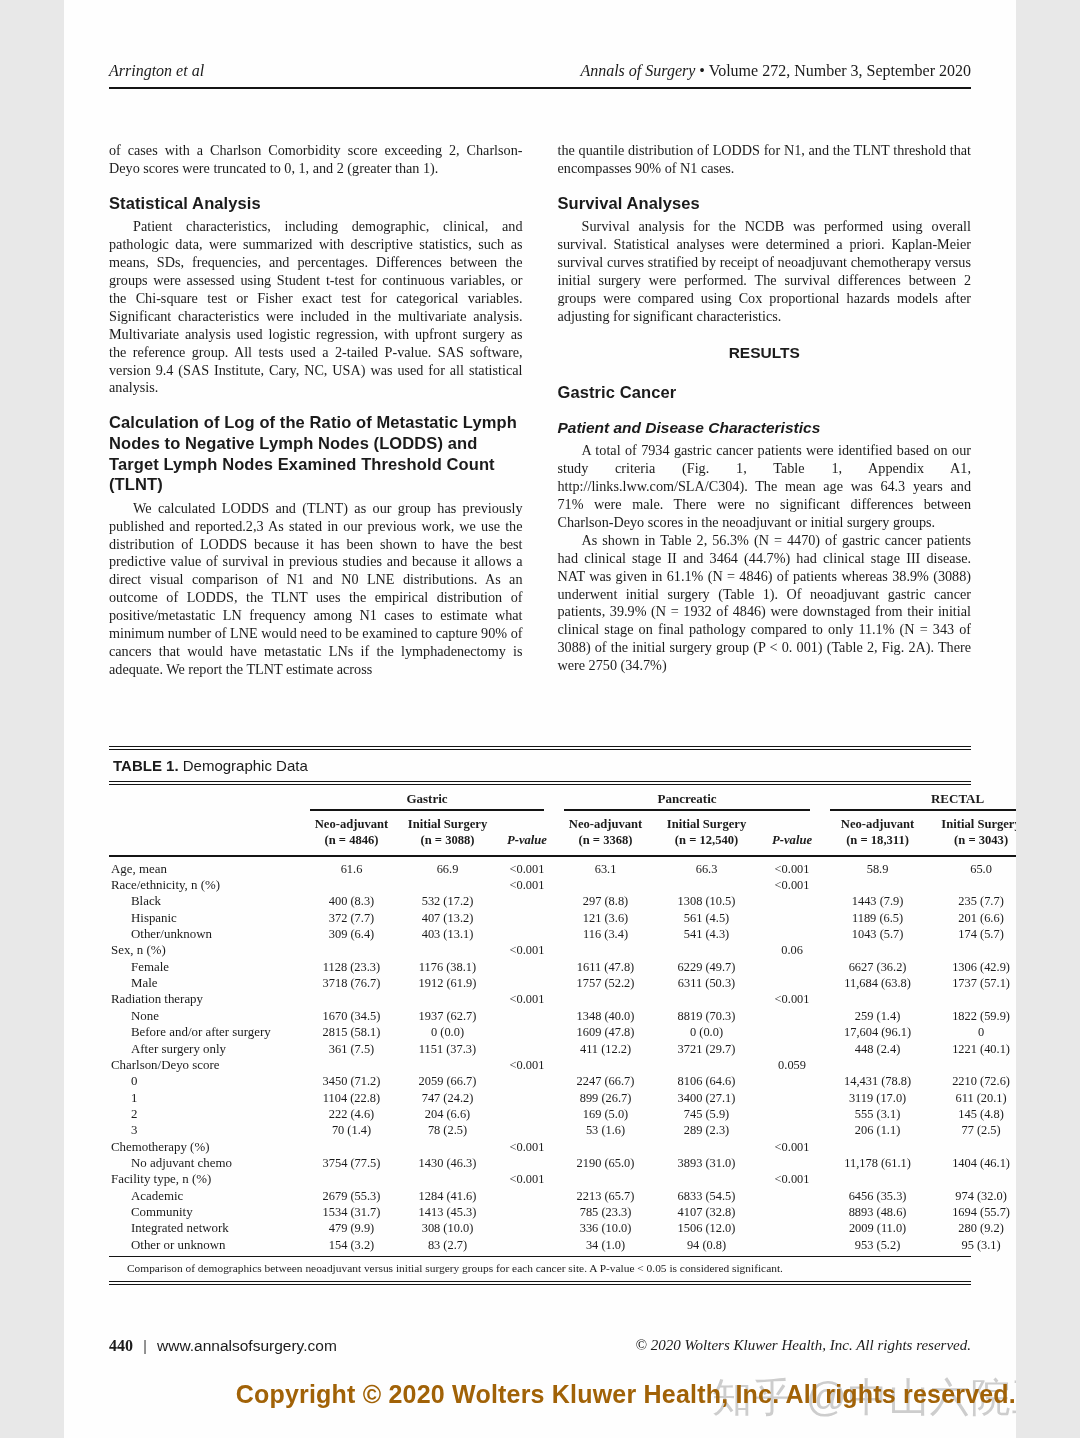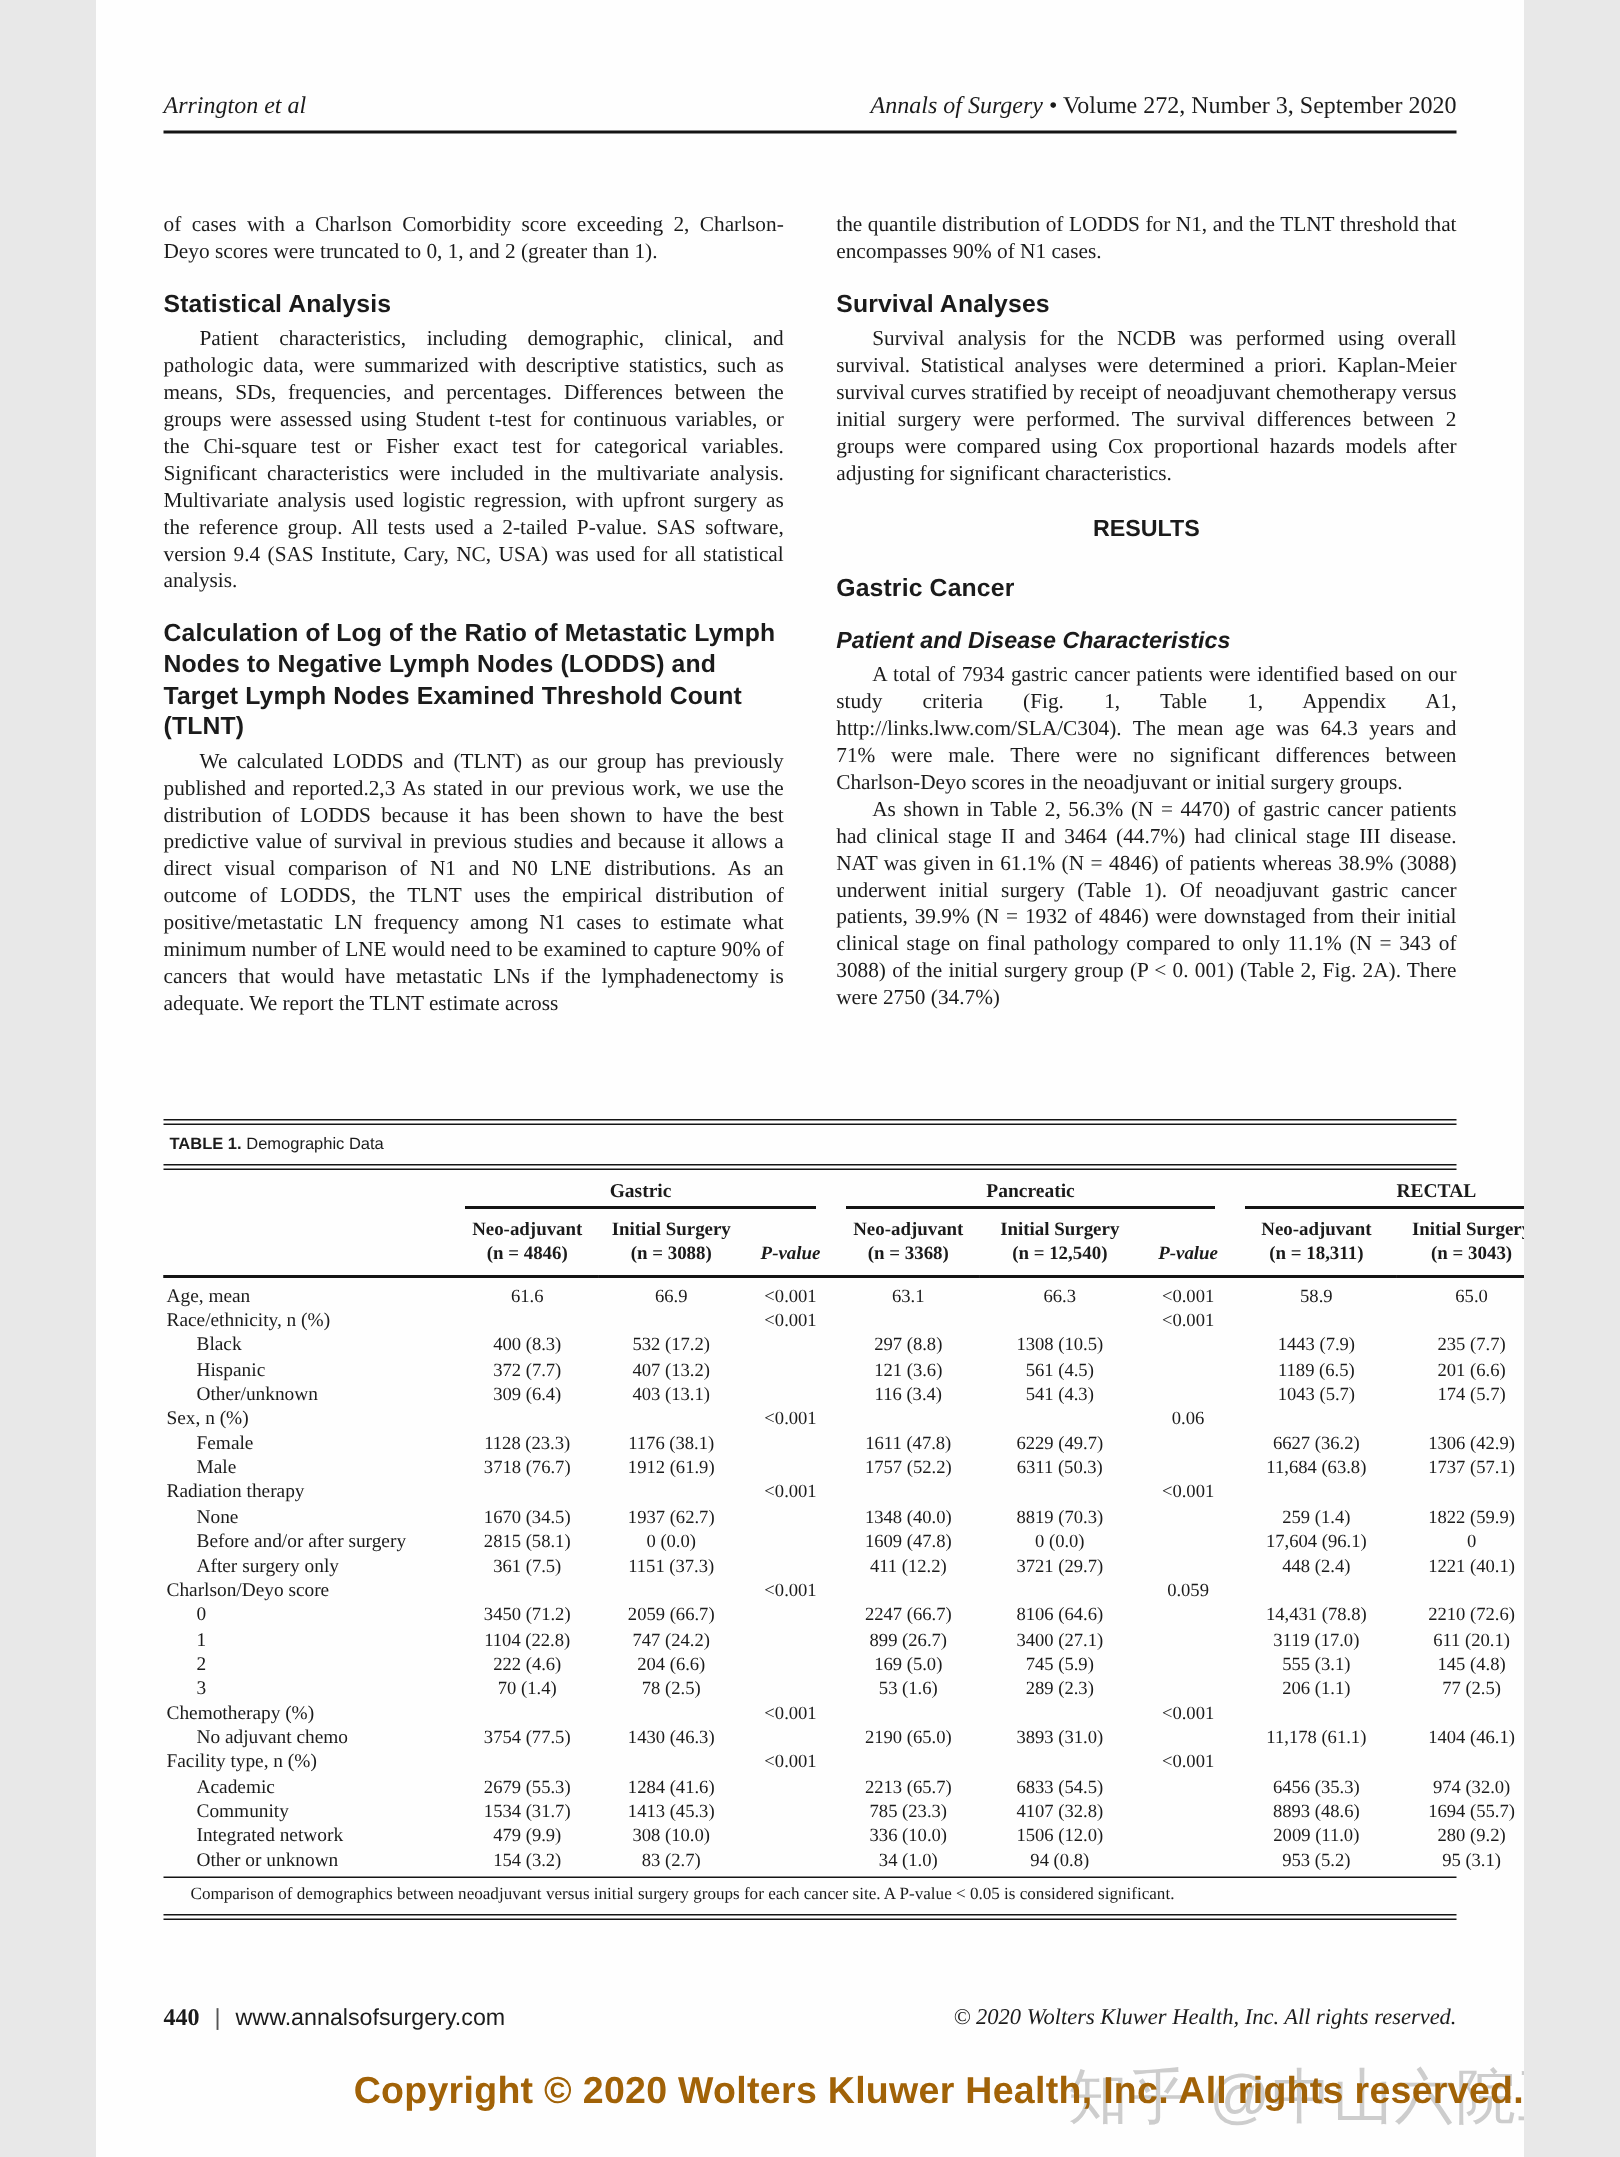--- a/index.html
+++ b/index.html
@@ -43,21 +43,21 @@
   h4.sub-italic {
     font-family:"Liberation Sans", sans-serif;
     font-size:15.5px; font-weight:bold; font-style:italic;
     margin:15px 0 5px 0; text-align:left;
   }
 
   
   .table-wrap { position:absolute; top:746px; left:45px; right:45px; }
   .tbl-title {
     border-top:4px double #141414; border-bottom:4px double #141414;
-    font-family:"Liberation Sans", sans-serif; font-size:11px;
+    font-family:"Liberation Sans", sans-serif; font-size:15px;
     padding:7px 2px 7px 4px;
   }
   .tbl-title .tl { font-weight:bold; }
   table { width:100%; border-collapse:collapse; table-layout:fixed; }
   thead th { font-weight:bold; padding:0; vertical-align:bottom; }
   .grp-row th { padding-top:6px; }
   .grp {
     font-size:13px; text-align:center; border-bottom:2px solid #141414;
     padding-bottom:2px; margin:0 14px 0 6px;
   }

